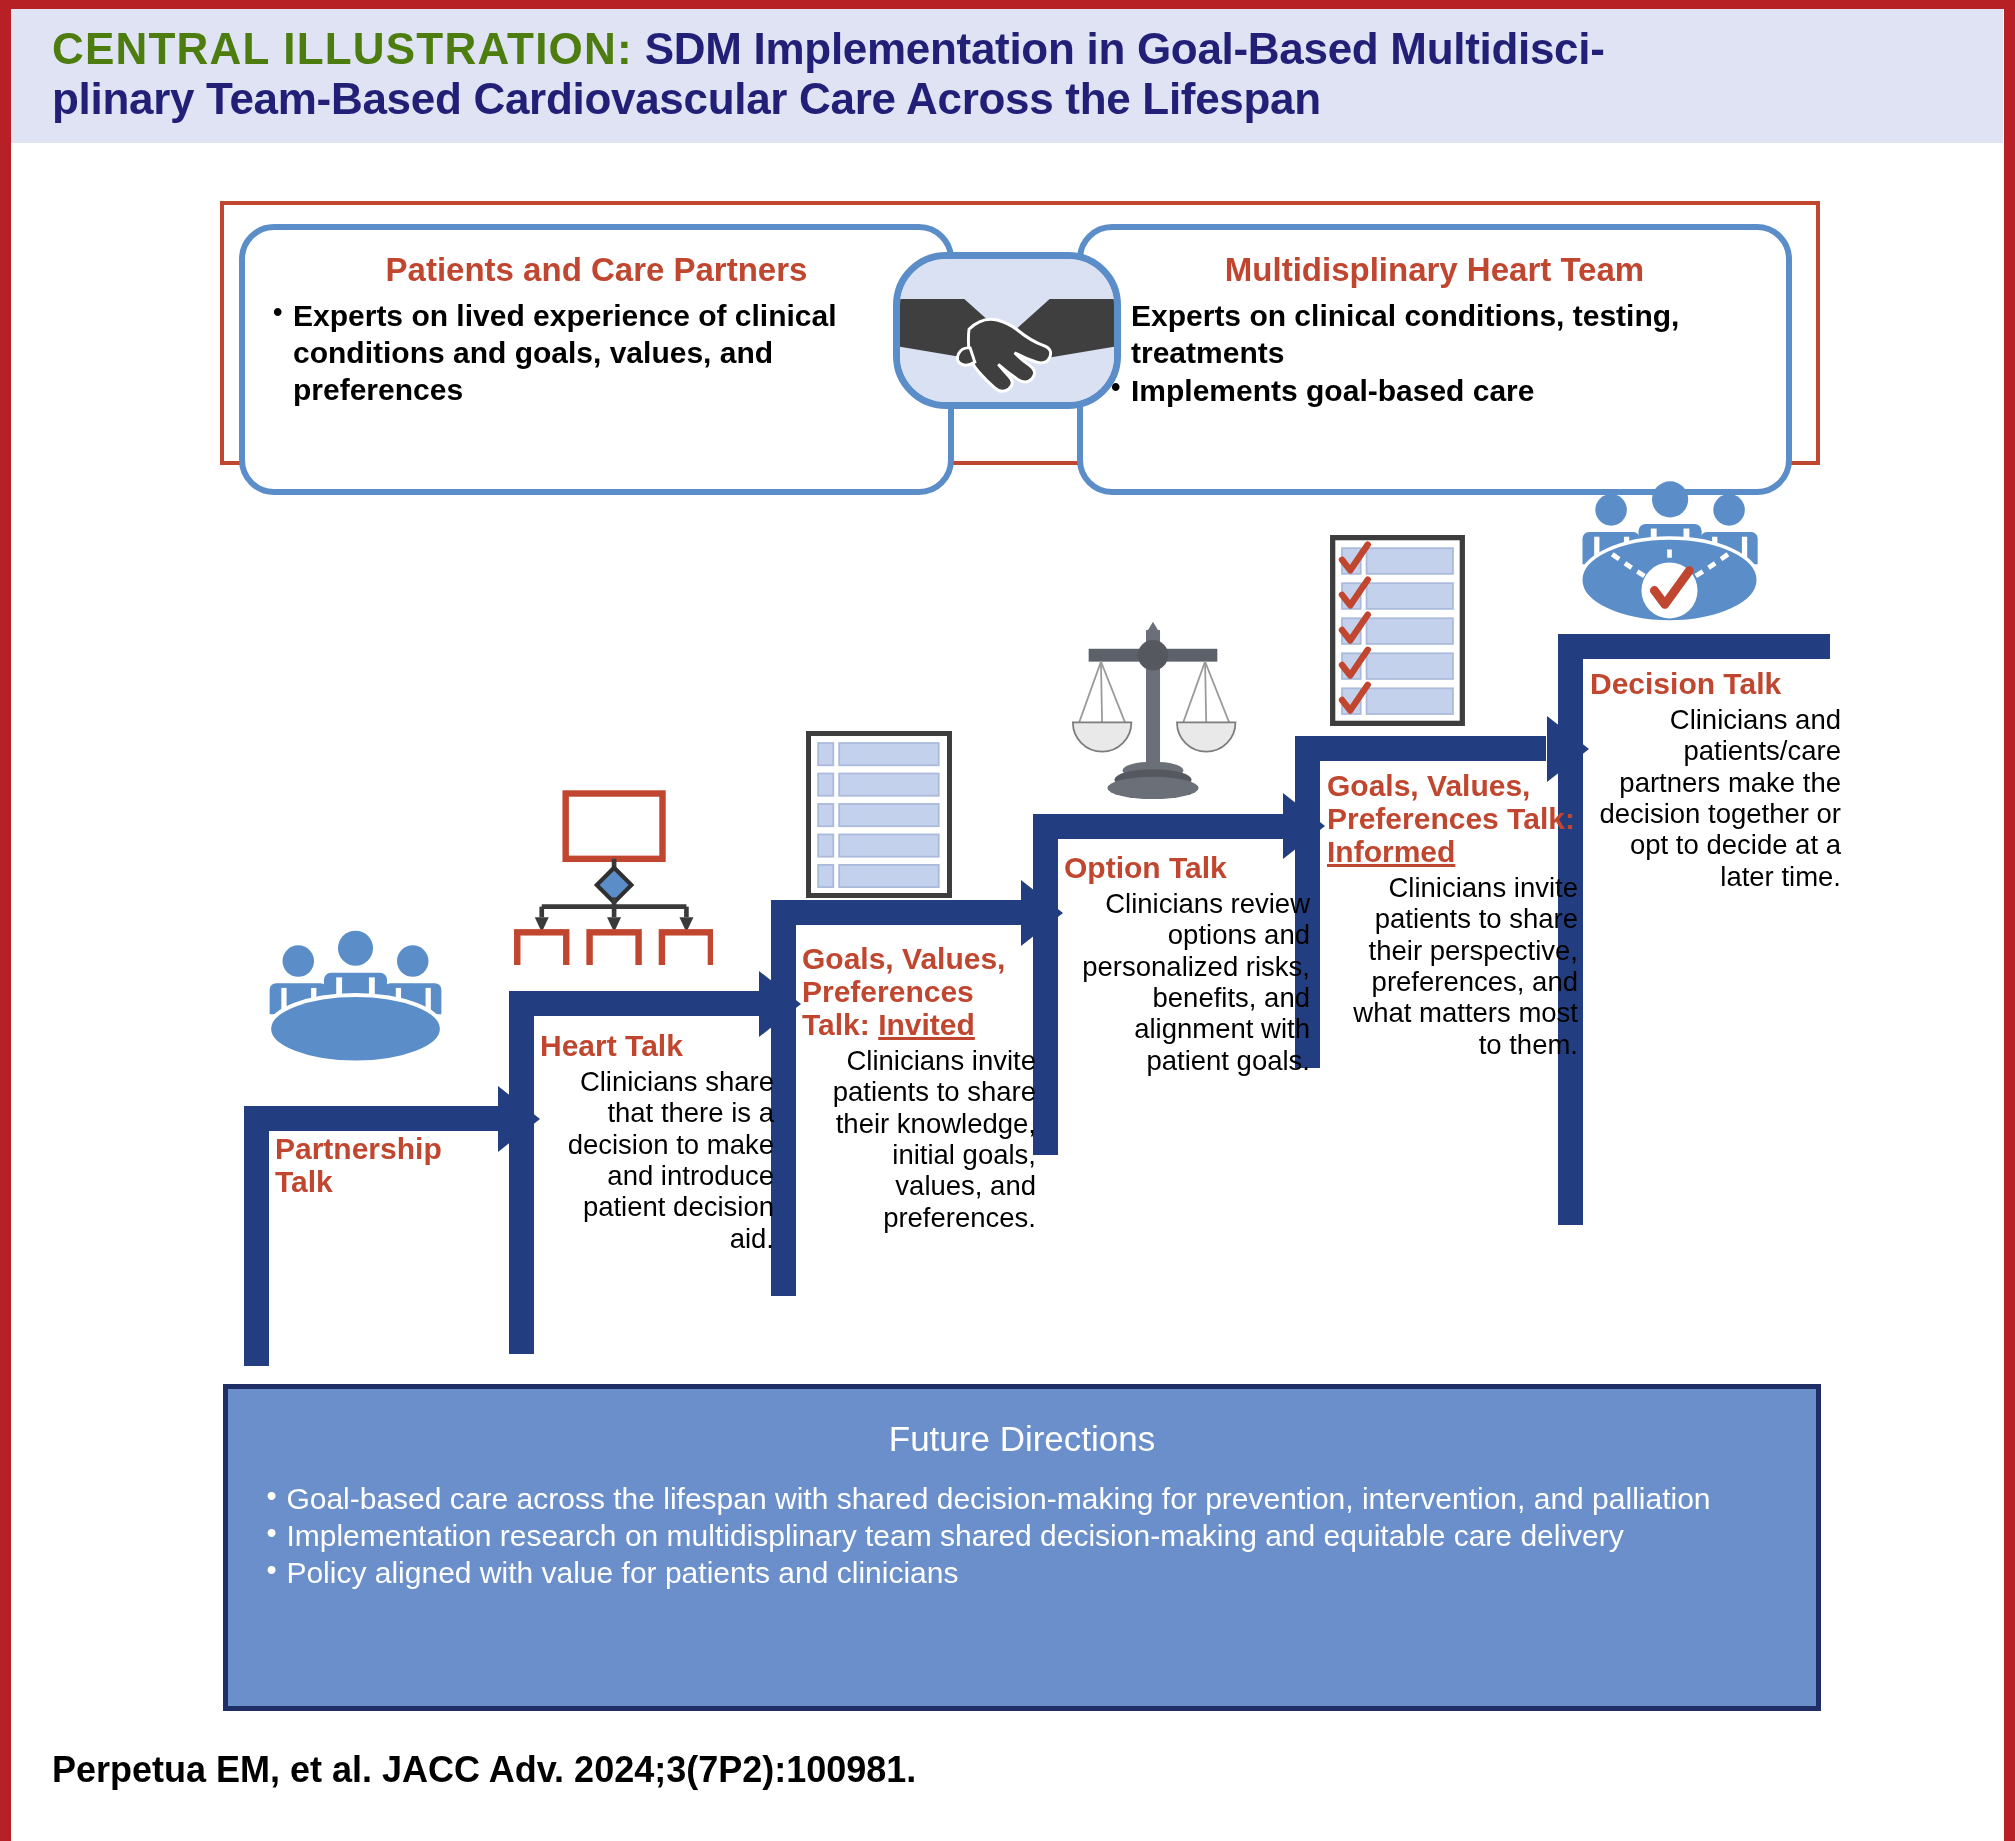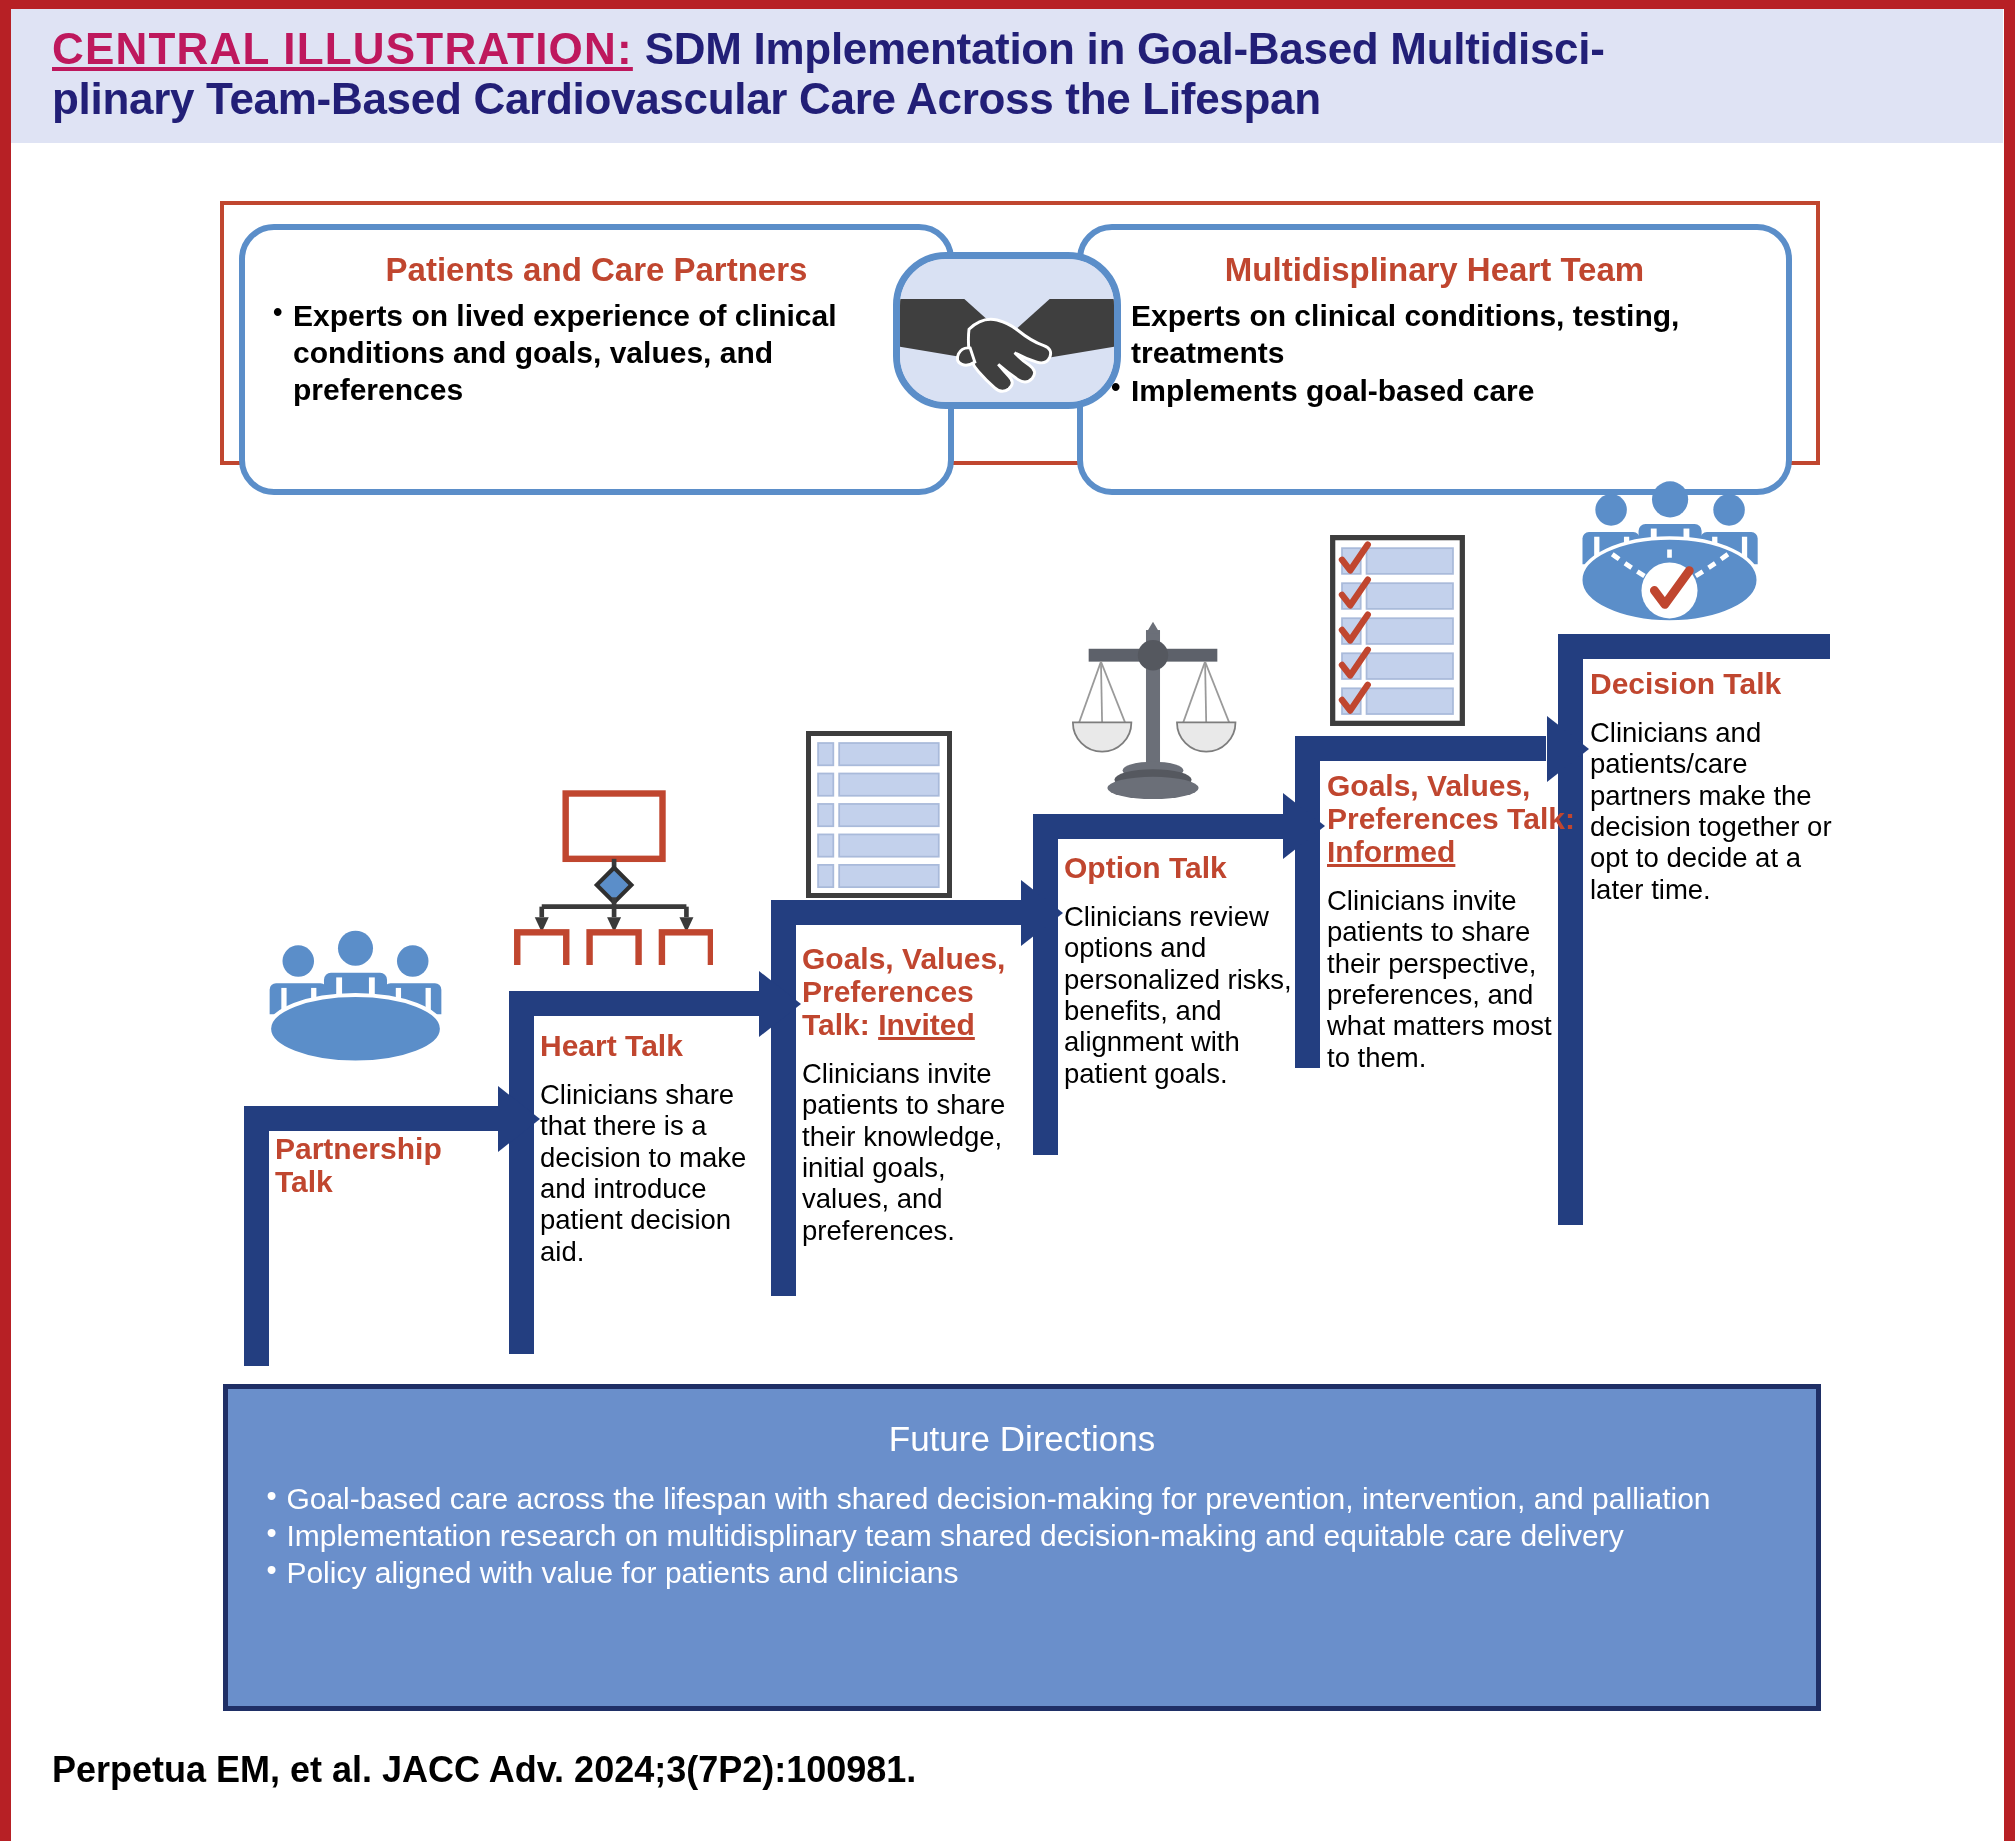--- a/index.html
+++ b/index.html
@@ -11,21 +11,21 @@
   }
   #root{position:relative;width:2015px;height:1842px;box-sizing:border-box;
         border-left:11.7px solid #b72025; border-right:11.7px solid #b72025;
         border-top:9.4px solid #b72025; background:#ffffff;}
 
   
   #titlebar{position:absolute;left:0;top:0;width:1992px;height:134px;
             background:#dfe3f4;box-sizing:border-box;padding:15px 35px 0 41px;}
   #title-text{font-size:44px;line-height:1.13;font-weight:bold;color:#221f77;
               letter-spacing:-0.3px;font-family:"Liberation Sans", sans-serif;}
-  #title-text .ci{color:#be185d;letter-spacing:1.2px;text-decoration:underline;}
+  #title-text .ci{color:#4d7c0f;letter-spacing:1.2px;}
   .topbox{position:absolute;left:209px;top:192px;width:1600px;height:264px;
           border:4.1px solid #c0462f;background:#ffffff;box-sizing:border-box;}
   .pill{position:absolute;top:18.7px;height:271px;border:6.4px solid #5b8ec9;
         border-radius:35px;background:#ffffff;box-sizing:border-box;}
   .pill.left{left:15px;width:715px;}
   .pill.right{left:853px;width:715px;}
   .pill-title{text-align:center;color:#c0462f;font-size:33px;font-weight:bold;
               margin-top:21px;font-family:"Liberation Sans", sans-serif;}
   .pill ul{list-style:none;margin:8.2px 0 0 0;padding:0 14px 0 28px;}
   .pill ul li{position:relative;color:#000;font-size:30px;font-weight:bold;
@@ -34,22 +34,22 @@
   .pill.left ul li{padding-left:20px;}
   .handshake{position:absolute;left:882px;top:243px;width:228px;height:157px;
              border:7px solid #5b8ec9;border-radius:53px;background:#d9e1f3;
              box-sizing:border-box;overflow:hidden;z-index:5;}
 
   
   .step{position:absolute;}
   .step-title{color:#c0462f;font-weight:bold;font-size:30px;line-height:1.1;
               font-family:"Liberation Sans", sans-serif;}
   .step-title u{text-decoration:underline;}
-  .step-body{color:#000;font-size:27.5px;line-height:1.14;margin-top:17px;
-             font-family:"Liberation Sans", sans-serif;}
+  .step-body{color:#000;font-size:27.5px;line-height:1.14;margin-top:4px;
+             font-family:"Liberation Sans", sans-serif;text-align:right;}
 
   
   .lbar-v{position:absolute;background:#233e80;}
   .lbar-h{position:absolute;background:#233e80;}
   .lhead{position:absolute;width:0;height:0;border-top:33px solid transparent;
          border-bottom:33px solid transparent;border-left:42px solid #233e80;}
 
   
   .meeting{position:absolute;}
 

